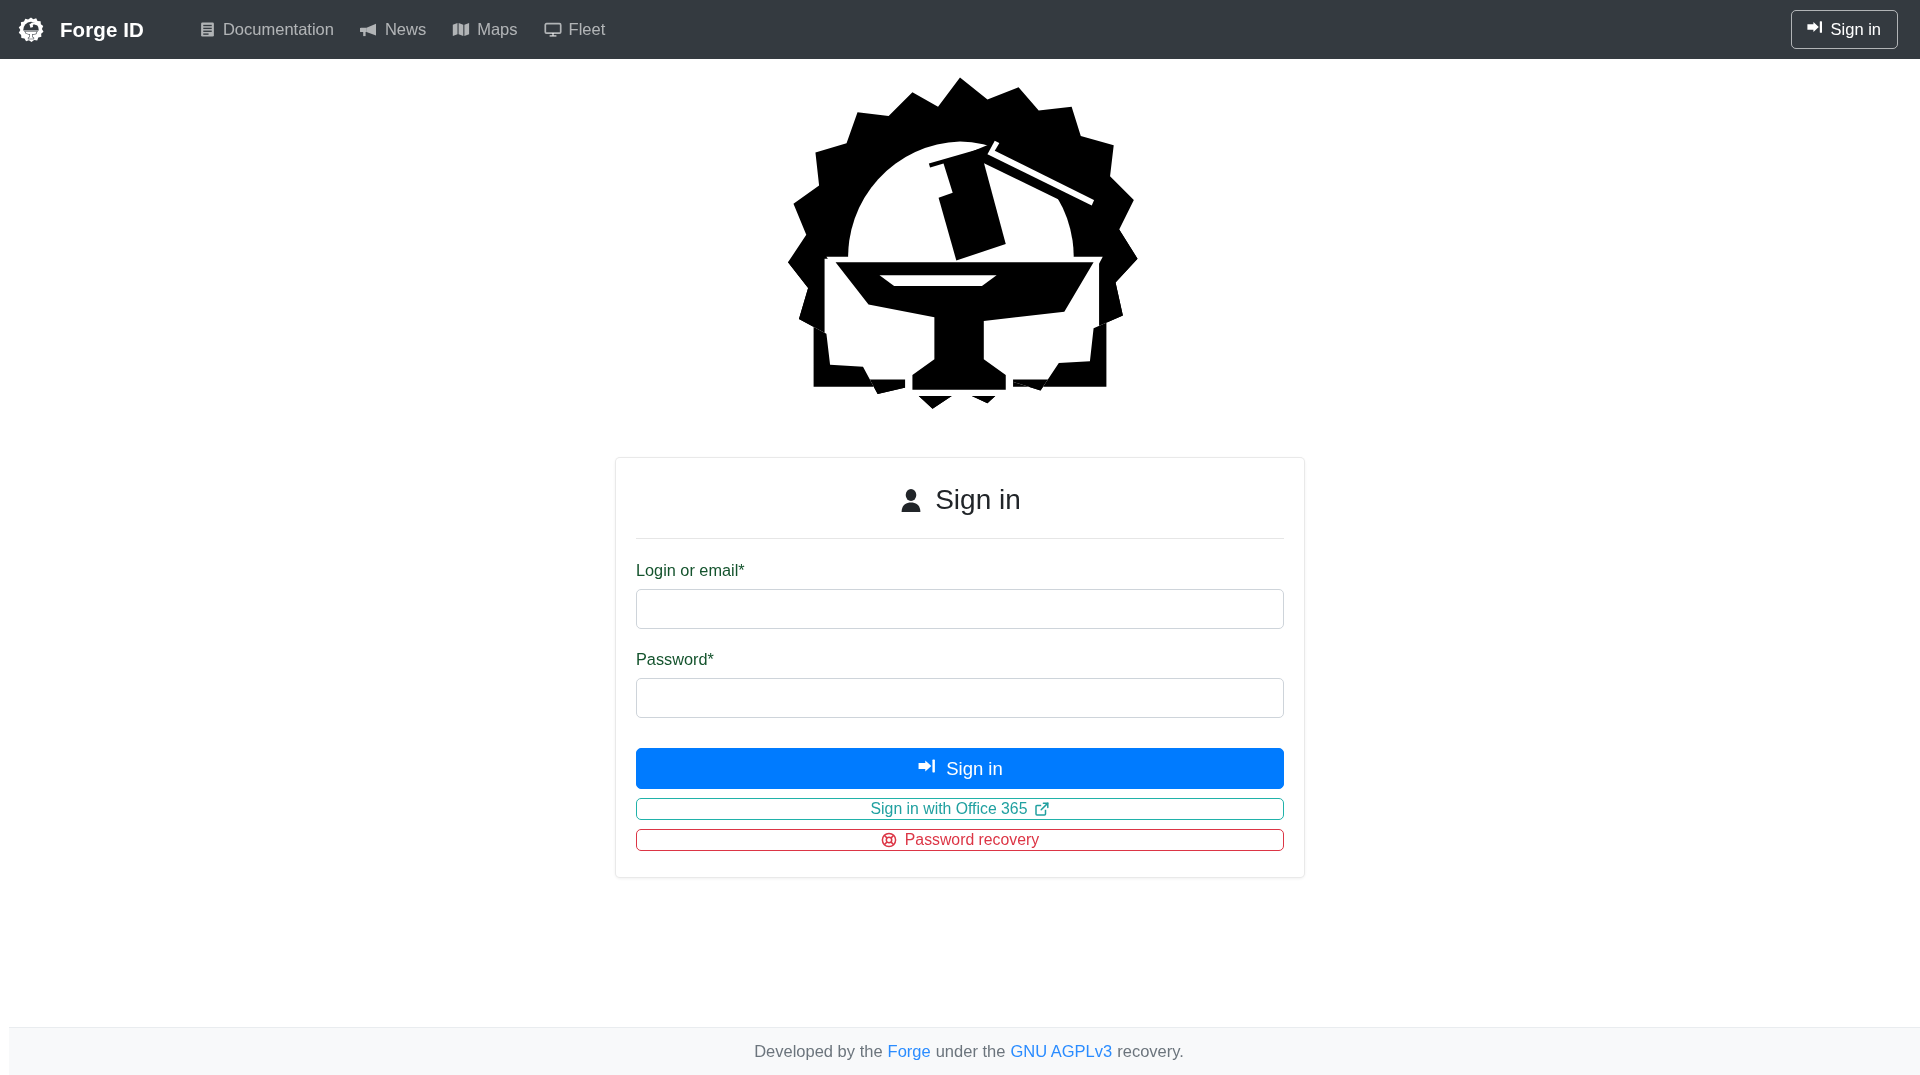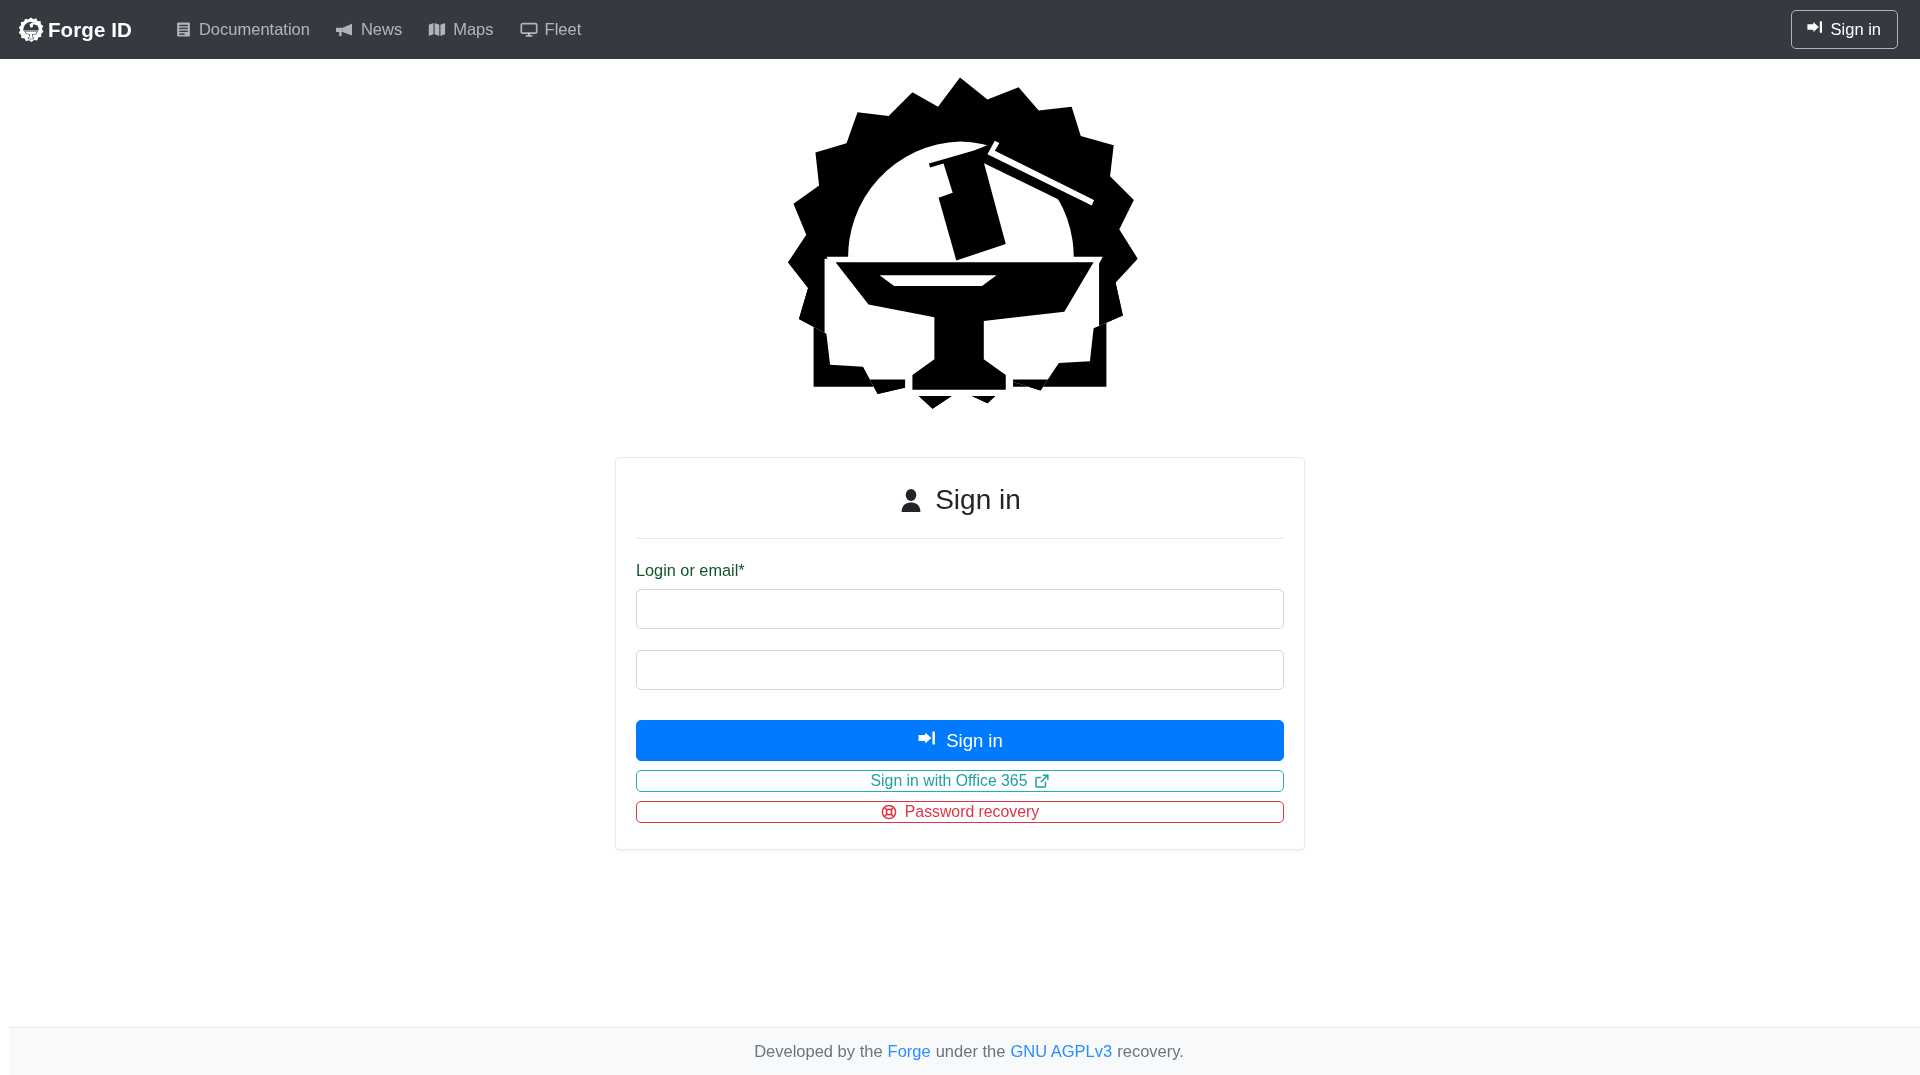--- a/index.html
+++ b/index.html
@@ -19,38 +19,38 @@
     background: #343a40;
     display: flex;
     align-items: center;
     padding: 0 22px 0 14px;
     position: relative;
     z-index: 10;
   }
   .brand {
     display: flex;
     align-items: center;
-    gap: 4px;
+    gap: 16px;
     text-decoration: none;
     margin-right: 26px;
     padding: 2px 4px;
   }
   .brand-logo { width: 26px; height: 26px; display: block; flex: none; }
   .brand-text {
     color: #ffffff;
     font-size: 20.5px;
     font-weight: bold;
     letter-spacing: 0.1px;
     white-space: nowrap;
   }
   .nav-links {
     display: flex;
     gap: 0px;
     list-style: none;
-    margin: 0; padding: 0;
+    margin: 12px; padding: 0;
   }
   .nav-link {
     display: flex;
     align-items: center;
     gap: 7px;
     color: rgba(255,255,255,0.62);
     text-decoration: none;
     font-size: 16.5px;
     padding: 8px 13px;
     white-space: nowrap;
@@ -335,20 +335,21 @@
 
     <div class="divider"></div>
 
     <div class="form-body">
 
       <label class="field-label" for="login-input">Login or email*</label>
       <input id="login-input" class="text-input" type="text" placeholder="" style="">
 
       <div class="field-gap"></div>
 
+      <label class="field-label" for="password-input">Password*</label>
       <input id="password-input" class="text-input" type="password" placeholder="" style="">
 
       <button class="btn-primary" type="submit">
         <span>
           <svg width="19" height="18" viewBox="0 0 17 16" fill="currentColor" aria-hidden="true">
             <path d="M7.4 3.0 L7.4 5.3 L1.4 5.3 L1.4 10.7 L7.4 10.7 L7.4 13.0 L12.8 8.0 Z"></path>
             <rect x="13.8" y="2.2" width="2.2" height="11.6" rx="0.6"></rect>
           </svg>
         </span>
         <span>Sign in</span>

